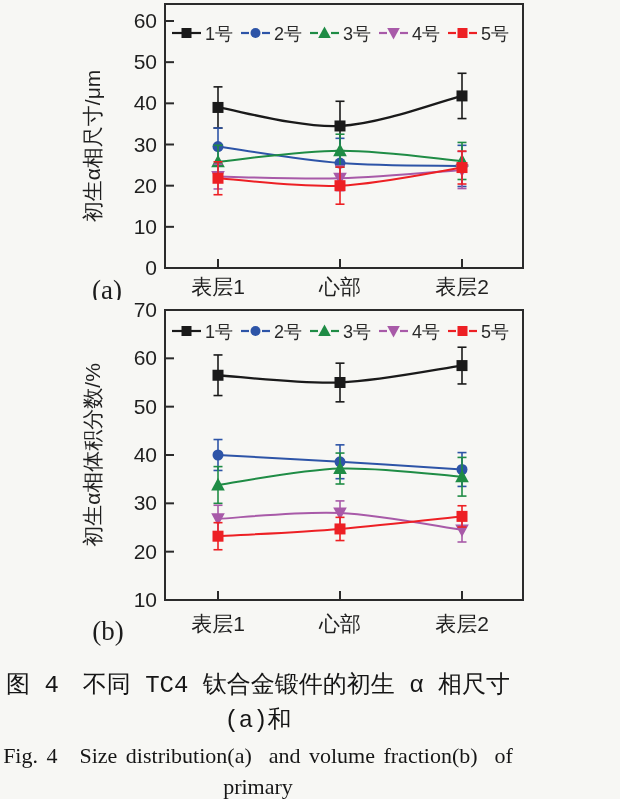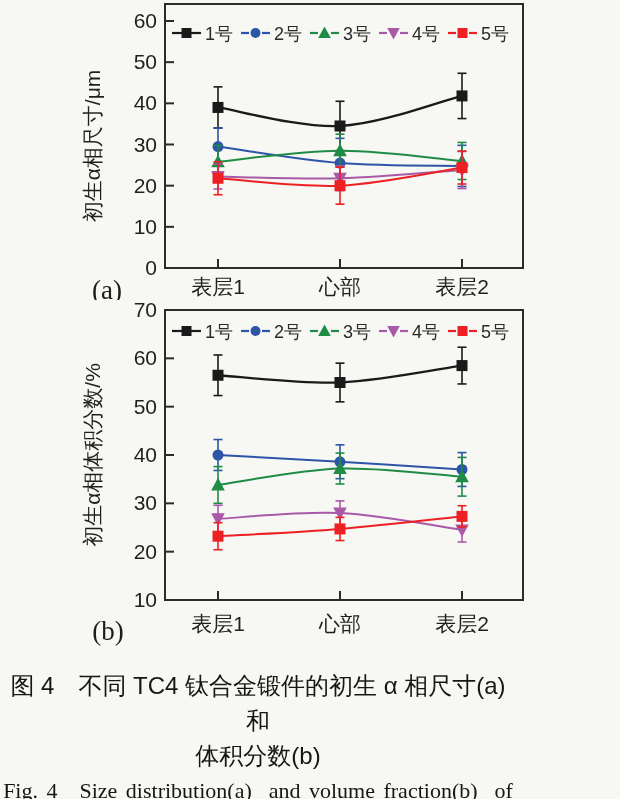--- a/index.html
+++ b/index.html
@@ -5,21 +5,21 @@
   html,body { margin:0; padding:0; }
   body { background:#f7f7f4; }
   .page {
     width:620px; height:799px; background:#f7f7f4;
     font-family:"Liberation Sans","DejaVu Sans",sans-serif;
     position:relative; overflow:hidden;
   }
   svg { display:block; }
   .caption { width:516px; padding-top:20px; text-align:center; color:#161616; }
   .cap-cn {
-    font-family:Liberation Sans, sans-serif;
+    font-family:Liberation Mono, monospace;
     font-size:24px; line-height:35px; white-space:pre-wrap;
   }
   .cap-en {
     font-family:"Liberation Serif","DejaVu Serif",serif;
     font-size:22px; line-height:31px; white-space:pre-wrap; word-spacing:3px;
     margin-top:2px;
   }
 </style>
 </head>
 <body>
@@ -310,17 +310,16 @@
         <g>
           <line x1="448" y1="31" x2="456" y2="31" stroke="#ed2024" stroke-width="2.2"></line>
           <line x1="469" y1="31" x2="477" y2="31" stroke="#ed2024" stroke-width="2.2"></line>
           <rect x="457.5" y="26" width="10" height="10" fill="#ed2024"></rect>
           <text x="481" y="37.5" font-size="18" fill="#2a2a2a">5号</text>
         </g>
       </g>
     </svg>
   <div class="caption">
     <div class="cap-cn">图 4　不同 TC4 钛合金锻件的初生 α 相尺寸(a)和</div>
-    <div class="cap-cn">体积分数(b)</div>
     <div class="cap-en">Fig. 4　Size distribution(a)  and volume fraction(b)  of primary</div>
 
   </div>
 </div>
 
 </body></html>

